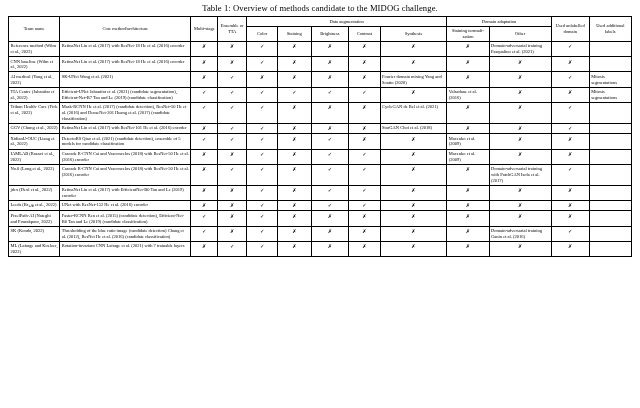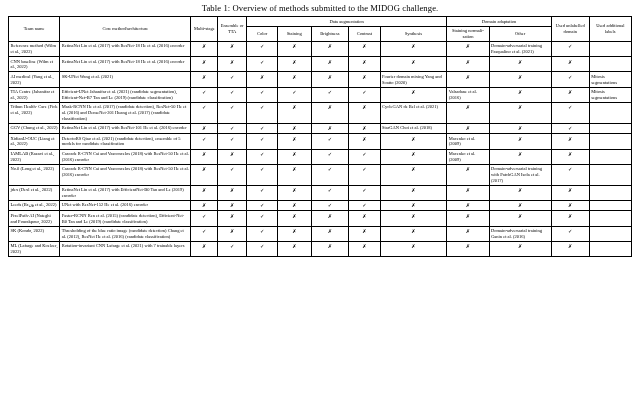--- a/index.html
+++ b/index.html
@@ -11,21 +11,21 @@
   .hdr td{text-align:center;vertical-align:middle;}
   .c{text-align:center;}
   .mid{vertical-align:middle;}
   .check{font-size:5.2px;}
 </style>
 </head>
 <body>
 
 <div class="page">
 
-  <div class="caption">Table 1: Overview of methods submitted to the MIDOG challenge.</div>
+  <div class="caption">Table 1: Overview of methods candidate to the MIDOG challenge.</div>
 
   <table>
     <colgroup>
       <col style="width:46px">
       <col style="width:118px">
       <col style="width:24px">
       <col style="width:26px">
       <col style="width:28px">
       <col style="width:30px">
       <col style="width:34px">

